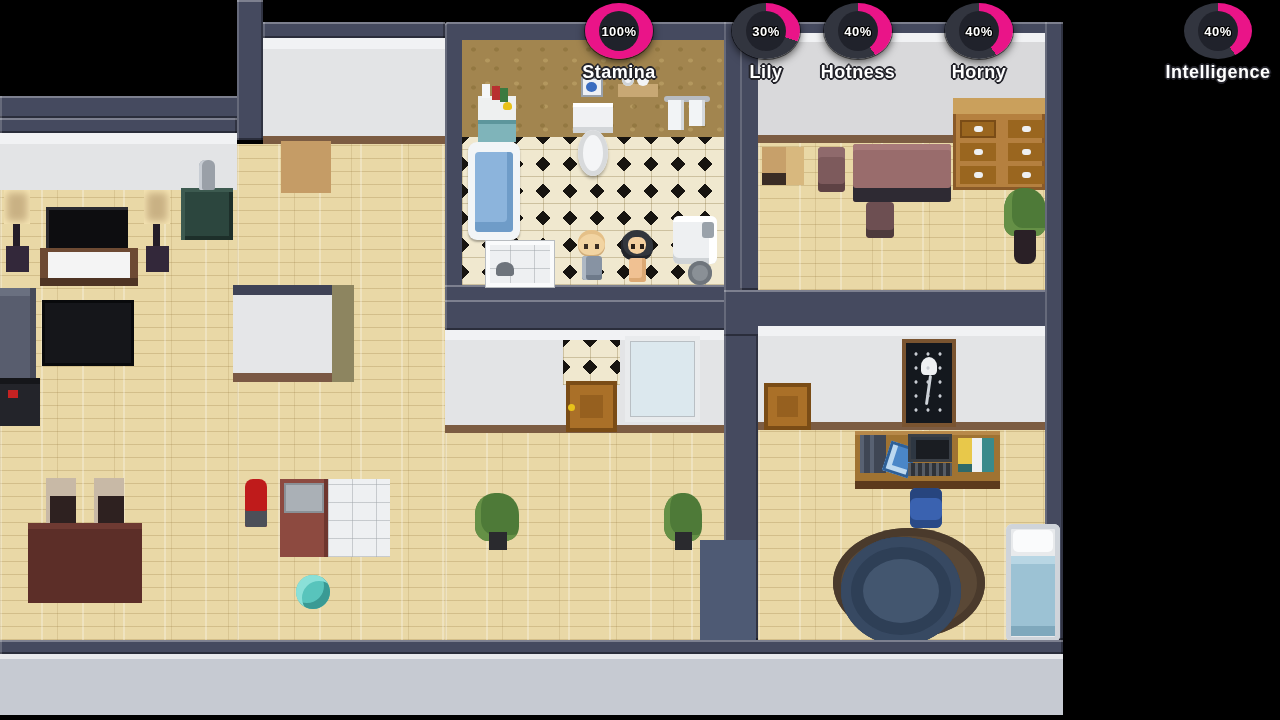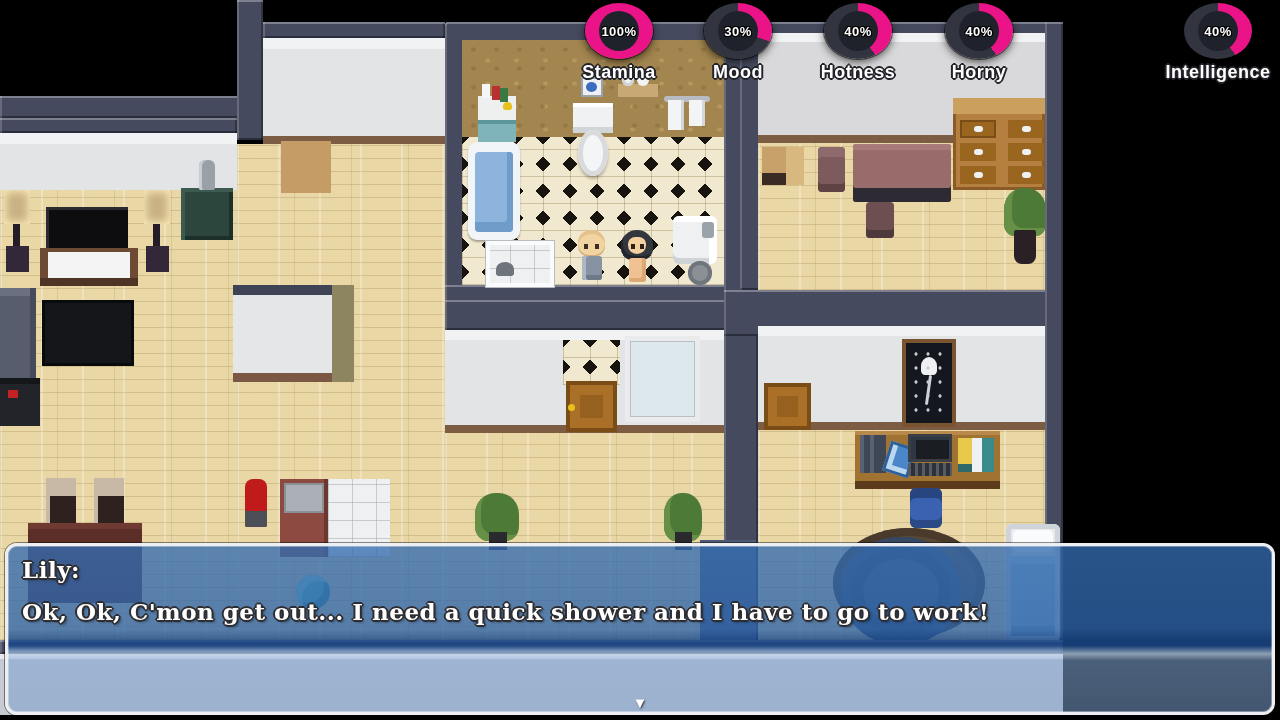--- a/index.html
+++ b/index.html
@@ -210,44 +210,39 @@
   <div class="f wall" style="left:0;top:640px;width:1063px;height:14px"></div>
   <div class="f" style="left:0;top:654px;width:1063px;height:5px;background:#e8e9ec"></div>
   <div class="f" style="left:0;top:659px;width:1063px;height:56px;background:#c6cad2"></div>
 
   <div class="stat" style="left:557px">
     <div class="ring" style="background: conic-gradient(rgb(234, 20, 136) 360deg, rgb(50, 53, 63) 0deg);">
       <div class="ring-inner">100%</div>
     </div>
     <div class="stat-label">Stamina</div>
   </div>
-  <div class="stat" style="left:676px">
+  <div class="stat" style="left:704px">
     <div class="ring" style="background: conic-gradient(rgb(234, 20, 136) 108deg, rgb(50, 53, 63) 0deg);">
       <div class="ring-inner">30%</div>
     </div>
-    <div class="stat-label">Mood</div>
+    <div class="stat-label">Lily</div>
   </div>
   <div class="stat" style="left:796px">
     <div class="ring" style="background: conic-gradient(rgb(234, 20, 136) 144deg, rgb(50, 53, 63) 0deg);">
       <div class="ring-inner">40%</div>
     </div>
     <div class="stat-label">Hotness</div>
   </div>
   <div class="stat" style="left:917px">
     <div class="ring" style="background: conic-gradient(rgb(234, 20, 136) 144deg, rgb(50, 53, 63) 0deg);">
       <div class="ring-inner">40%</div>
     </div>
     <div class="stat-label">Horny</div>
   </div>
   <div class="stat" style="left:1156px">
     <div class="ring" style="background: conic-gradient(rgb(234, 20, 136) 144deg, rgb(50, 53, 63) 0deg);">
       <div class="ring-inner">40%</div>
     </div>
     <div class="stat-label">Intelligence</div>
   </div>
 
-  <div id="dialog">
-    <div class="gametext" style="left:14px;top:10px">Lily:</div>
-    <div class="gametext" style="left:14px;top:52px">Ok, Ok, C'mon get out... I need a quick shower and I have to go to work!</div>
-    <div id="cont">▼</div>
-  </div>
 
 </div>
 
 </body></html>

